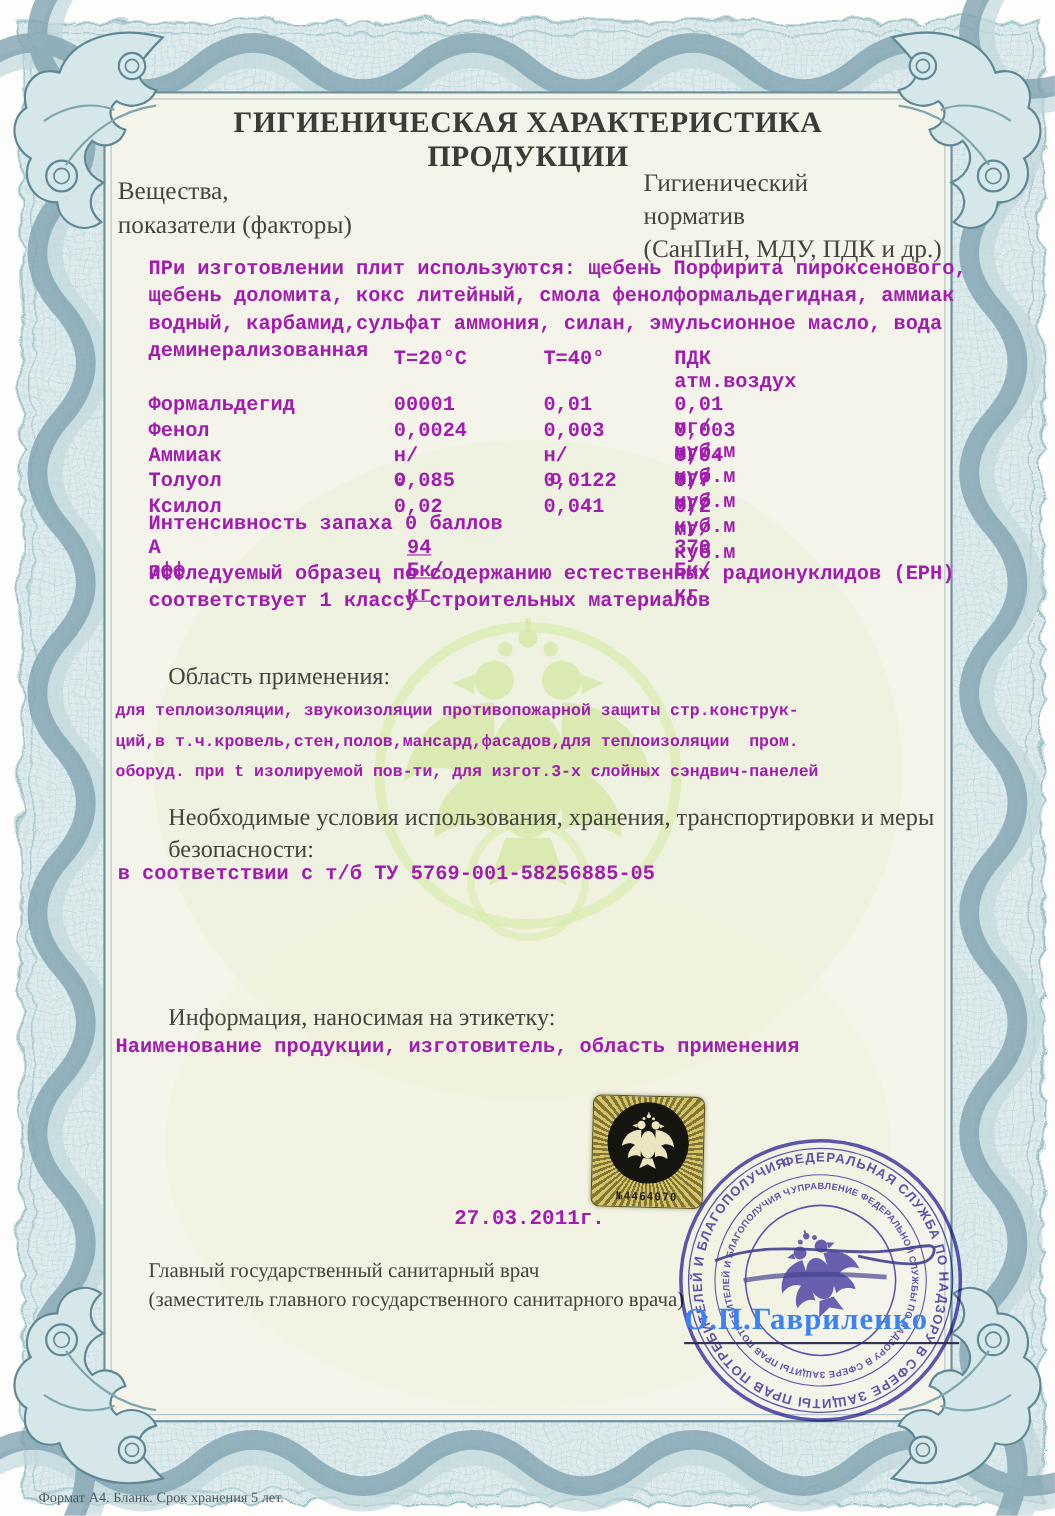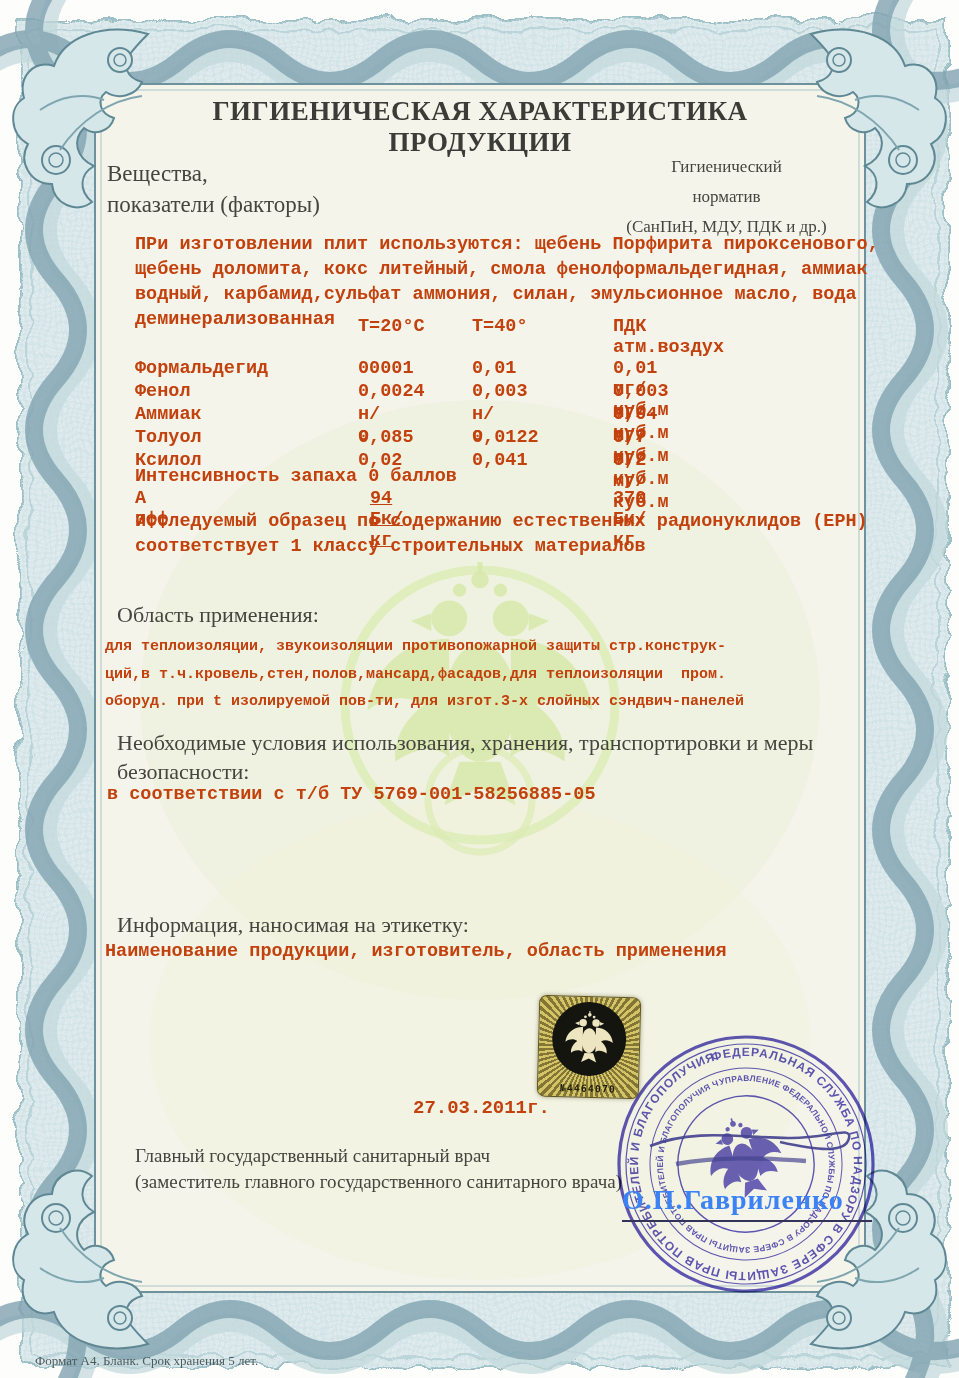--- a/index.html
+++ b/index.html
@@ -1,35 +1,35 @@
 <!DOCTYPE html>
 <html><head>
 <meta charset="utf-8">
 <style>
   html,body{margin:0;padding:0;background:#ffffff;}
   .page{position:relative;width:959px;height:1378px;background:#fdfdfc;overflow:hidden;}
   .abs{position:absolute;}
   .serif{font-family:"Liberation Serif", serif;color:#45453f;}
-  .mono{font-family:"Liberation Mono","DejaVu Sans Mono",monospace;font-weight:700;color:#c2410c;}
+  .mono{font-family:"Liberation Mono","DejaVu Sans Mono",monospace;font-weight:700;color:#a21caf;}
   .pre{white-space:pre;}
   .preline{white-space:pre-line;}
   .bg-svg{position:absolute;left:0;top:0;z-index:0;}
   .content{position:absolute;left:0;top:0;width:959px;height:1378px;z-index:2;}
   .title{left:130px;top:96px;width:700px;text-align:center;font-size:27px;font-weight:600;letter-spacing:0.5px;color:#3b3b38;}
   .subst-label{left:107px;top:158px;font-size:23px;line-height:31px;}
-  .norm-label{left:569px;top:152px;width:315px;text-align:center;font-size:17px;line-height:30px;}
+  .norm-label{left:585px;top:152px;width:315px;font-size:23px;line-height:30px;}
   .composition{left:135px;top:232px;font-size:18.5px;line-height:25px;}
   .t-wrap{position:absolute;left:135px;top:0;width:780px;}
   .t-line{position:absolute;font-size:18.5px;}
   .t-c0{position:absolute;left:0;}
   .t-c1{position:absolute;left:223px;}
-  .t-c2{position:absolute;left:337px;}
+  .t-c2{position:absolute;left:359px;text-align:center;}
   .t-c3{position:absolute;left:478px;}
   .t-v1{position:absolute;left:235px;text-decoration:underline;}
-  .sec-label{font-size:22px;line-height:29px;}
+  .sec-label{font-size:22px;line-height:29px;margin-left:36px;}
   .app-text{left:105px;top:633px;font-size:15px;line-height:27.5px;}
   .cond-text{left:107px;top:784px;font-size:18.5px;}
   .info-text{left:105px;top:941px;font-size:18.5px;}
   .valid-date{left:413px;top:1097px;font-size:19px;}
   .signatory{left:135px;top:1143px;font-size:19px;line-height:26px;}
   .sign-name{left:622px;top:1184px;font-size:28px;font-weight:700;letter-spacing:1px;color:#3b82f6;
              border-bottom:2px solid #33335a;padding:0 28px 4px 0;z-index:5;}
   .footer-note{left:35px;top:1353px;font-size:13px;color:#4e5a5d;}
   .stamp-svg{left:610px;top:1028px;width:272px;height:272px;z-index:4;mix-blend-mode:multiply;opacity:0.88;}
   .holo{left:538px;top:996px;width:100px;height:100px;z-index:3;border-radius:8px;transform:rotate(1.5deg);

